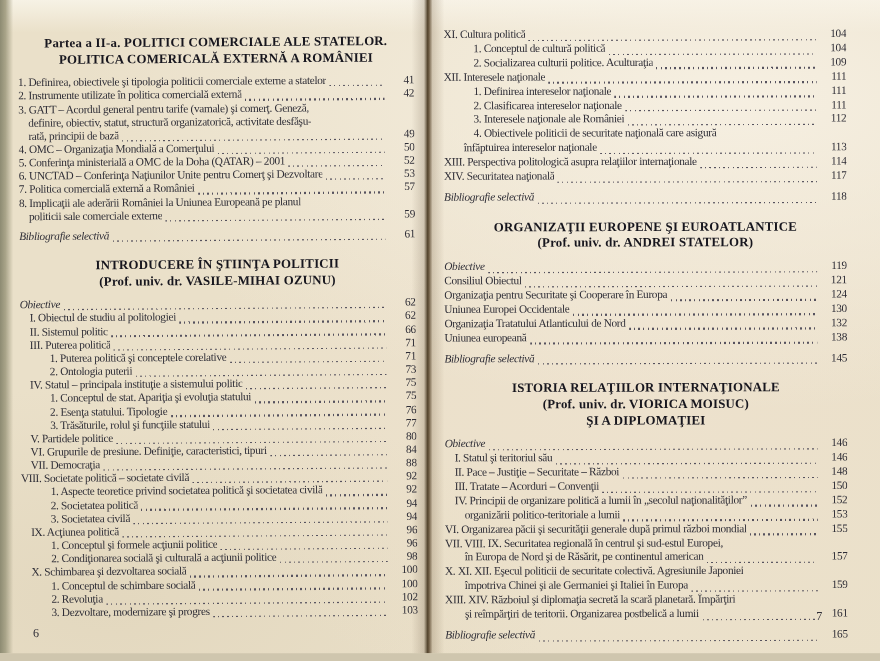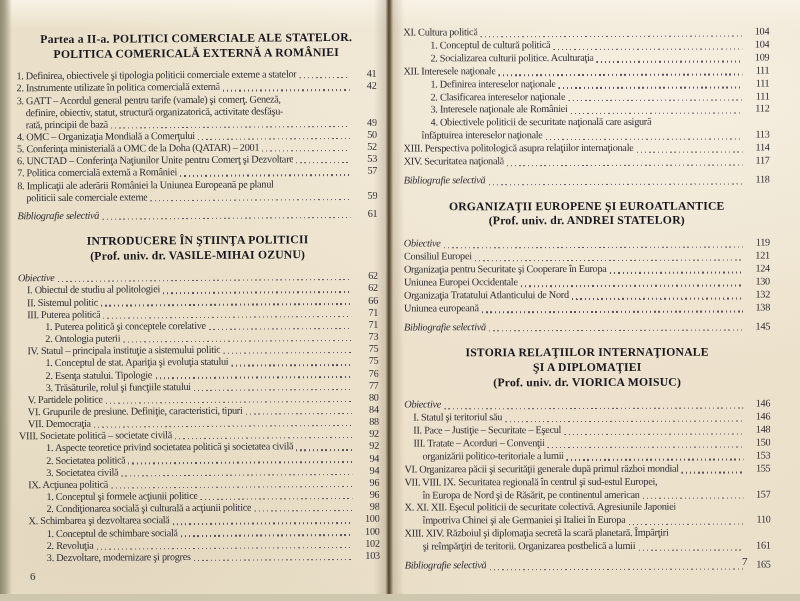--- a/index.html
+++ b/index.html
@@ -326,21 +326,21 @@
         <div class="toc-heading">
           <div>ORGANIZAŢII EUROPENE ŞI EUROATLANTICE</div>
           <div>(Prof. univ. dr. ANDREI STATELOR)</div>
         </div>
         <div class="entry ind0 it">
           <span class="t">Obiective</span>
           <span class="dots"></span>
           <span class="pg">119</span>
         </div>
         <div class="entry ind0">
-          <span class="t">Consiliul Europei</span>
+          <span class="t">Consiliul Obiectul</span>
           <span class="dots"></span>
           <span class="pg">121</span>
         </div>
         <div class="entry ind0">
           <span class="t">Organizaţia pentru Securitate şi Cooperare în Europa</span>
           <span class="dots"></span>
           <span class="pg">124</span>
         </div>
         <div class="entry ind0">
           <span class="t">Uniunea Europei Occidentale</span>
@@ -357,42 +357,47 @@
           <span class="dots"></span>
           <span class="pg">138</span>
         </div>
         <div class="entry ind0 it gap">
           <span class="t">Bibliografie selectivă</span>
           <span class="dots"></span>
           <span class="pg">145</span>
         </div>
         <div class="toc-heading">
           <div>ISTORIA RELAŢIILOR INTERNAŢIONALE</div>
+          <div>(Prof. univ. dr. VIORICA MOISUC)</div>
           <div>ŞI A DIPLOMAŢIEI</div>
-          <div>(Prof. univ. dr. VIORICA MOISUC)</div>
         </div>
         <div class="entry ind0 it">
           <span class="t">Obiective</span>
           <span class="dots"></span>
           <span class="pg">146</span>
         </div>
         <div class="entry ind1">
           <span class="t">I. Statul şi teritoriul său</span>
           <span class="dots"></span>
           <span class="pg">146</span>
         </div>
         <div class="entry ind1">
-          <span class="t">II. Pace – Justiţie – Securitate – Eşecul</span>
+          <span class="t">II. Pace – Justiţie – Securitate – Război</span>
           <span class="dots"></span>
           <span class="pg">148</span>
         </div>
         <div class="entry ind1">
           <span class="t">III. Tratate – Acorduri – Convenţii</span>
           <span class="dots"></span>
           <span class="pg">150</span>
+        </div>
+        <div class="entry ind1">
+          <span class="t">IV. Principii de organizare politică a lumii în „secolul naţionalităţilor”</span>
+          <span class="dots"></span>
+          <span class="pg">152</span>
         </div>
         <div class="entry ind4">
           <span class="t">organizării politico-teritoriale a lumii</span>
           <span class="dots"></span>
           <span class="pg">153</span>
         </div>
         <div class="entry ind0">
           <span class="t">VI. Organizarea păcii şi securităţii generale după primul război mondial</span>
           <span class="dots"></span>
           <span class="pg">155</span>
@@ -404,21 +409,21 @@
           <span class="t">în Europa de Nord şi de Răsărit, pe continentul american</span>
           <span class="dots"></span>
           <span class="pg">157</span>
         </div>
         <div class="entry ind0">
           <span class="t">X. XI. XII. Eşecul politicii de securitate colectivă. Agresiunile Japoniei</span>
         </div>
         <div class="entry ind4">
           <span class="t">împotriva Chinei şi ale Germaniei şi Italiei în Europa</span>
           <span class="dots"></span>
-          <span class="pg">110</span>
+          <span class="pg">159</span>
         </div>
         <div class="entry ind0">
           <span class="t">XIII. XIV. Războiul şi diplomaţia secretă la scară planetară. Împărţiri</span>
         </div>
         <div class="entry ind4">
           <span class="t">şi reîmpărţiri de teritorii. Organizarea postbelică a lumii</span>
           <span class="dots"></span>
           <span class="pg">161</span>
         </div>
         <div class="entry ind0 it gap">

